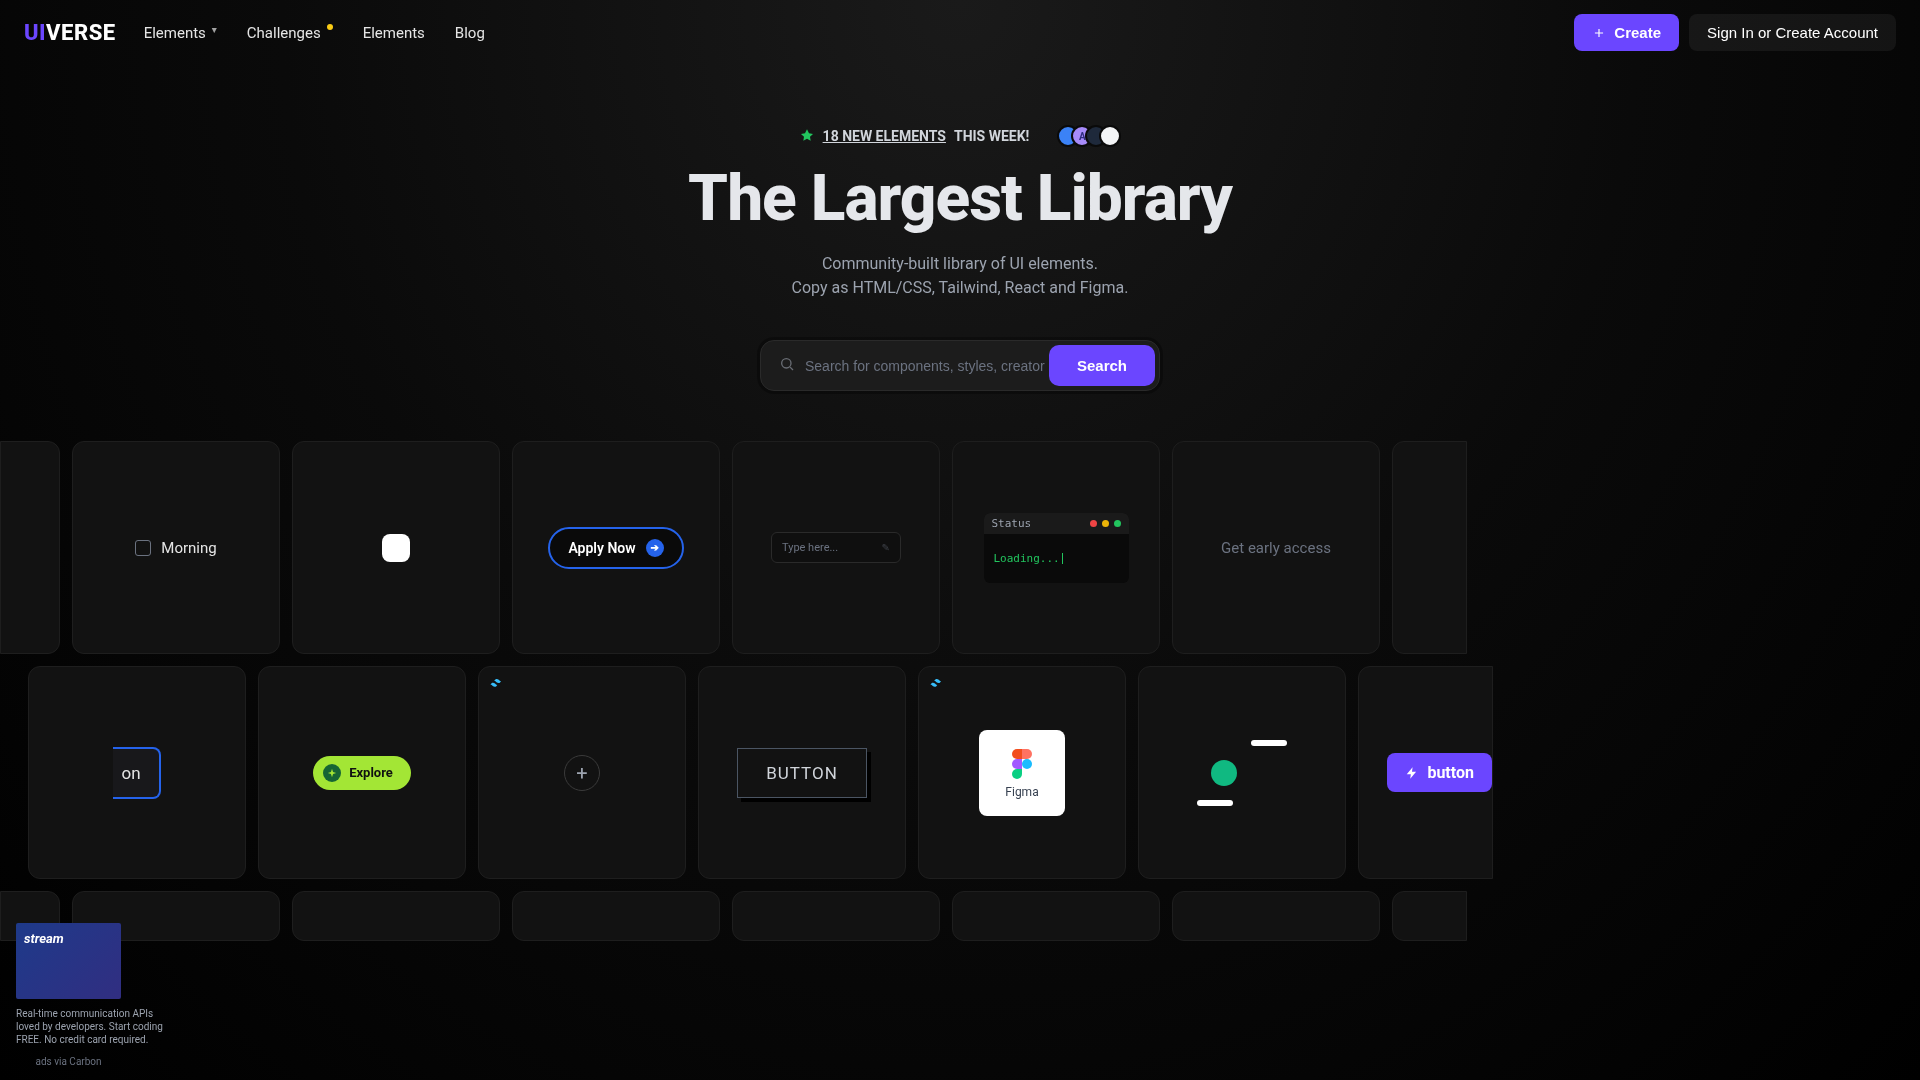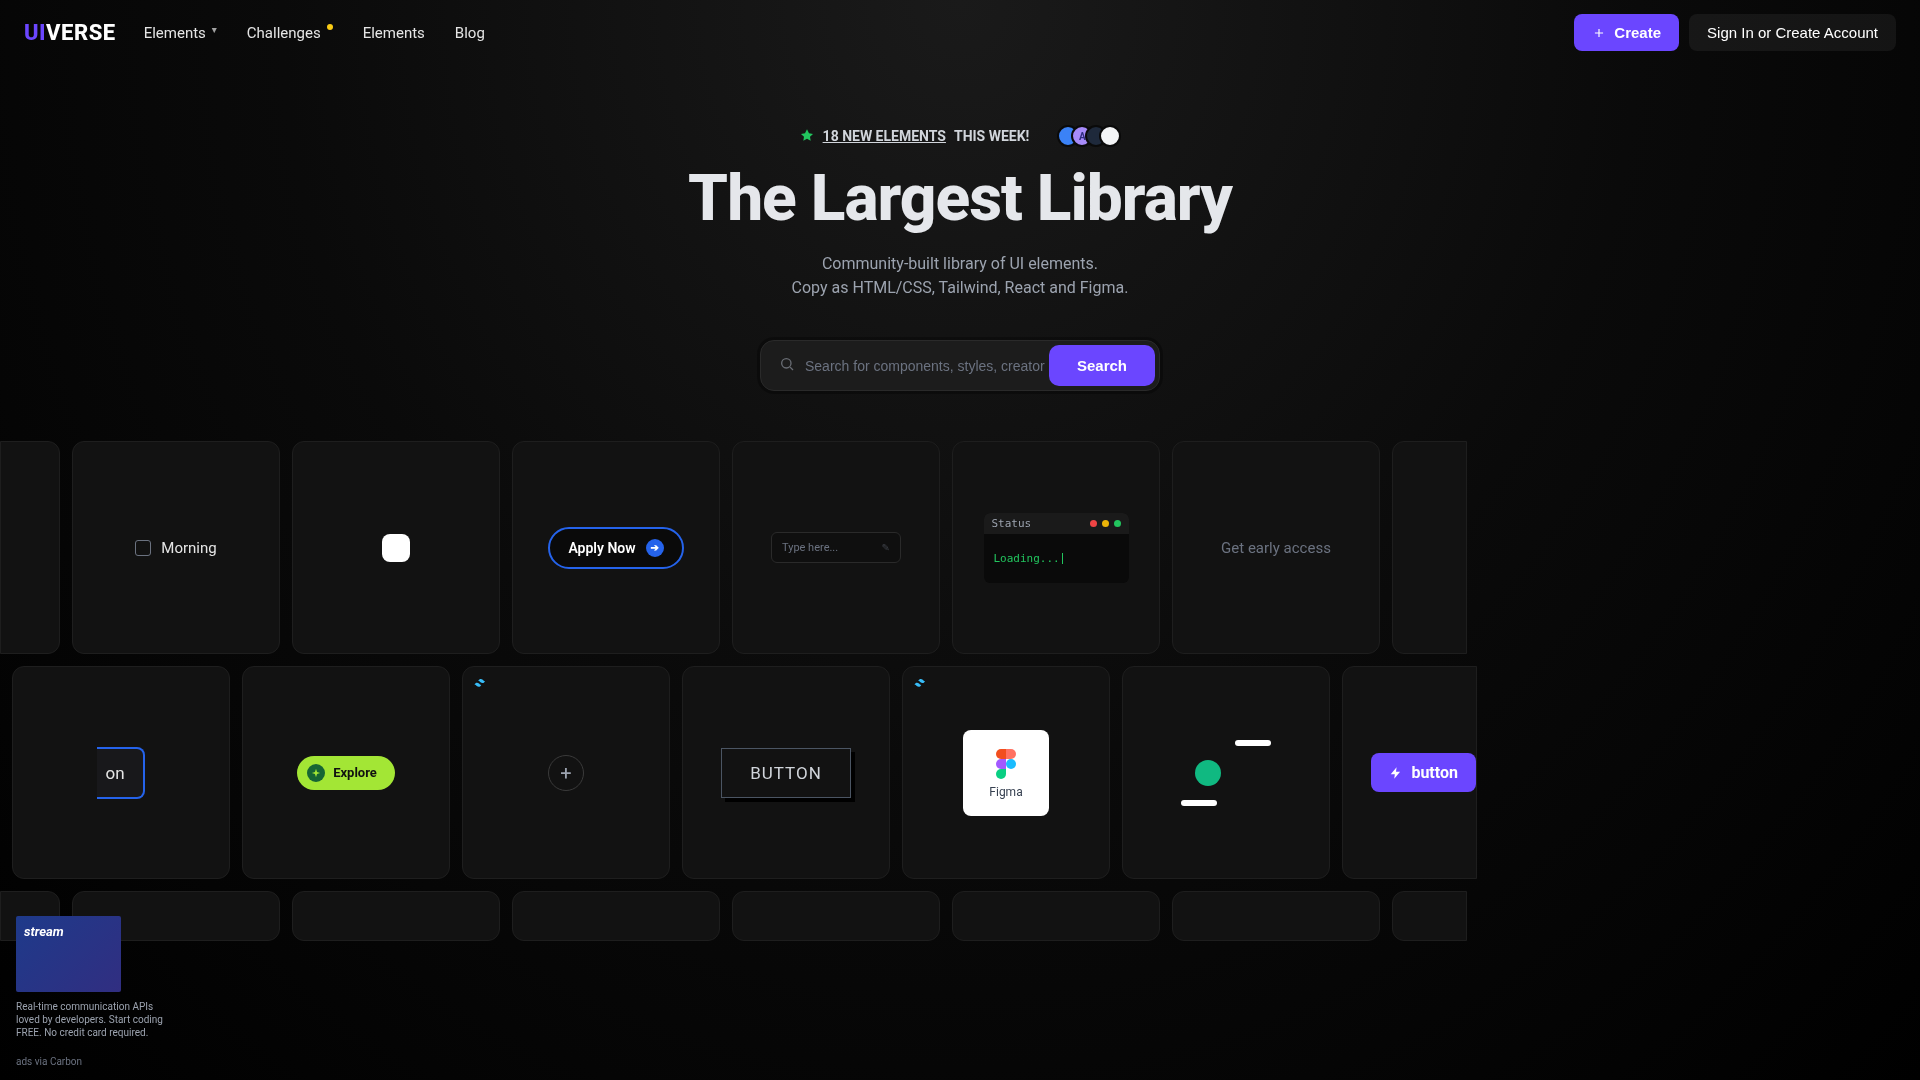--- a/index.html
+++ b/index.html
@@ -113,21 +113,21 @@
 }
 .search-input::placeholder { color:#6b7280; }
 .btn-search {
   background:#6b46ff; color:#fff; border:none;
   font-weight:600; font-size:15px;
   border-radius:10px; padding:12px 28px; cursor:pointer;
 }
 
 
 .row { display:flex; gap:12px; margin-top:30px; padding:0; overflow:hidden; }
-.row2 { margin-top:12px; padding-left:12px; }
+.row2 { margin-top:12px; padding-left:28px; }
 .row3 { margin-top:12px; }
 .card {
   flex:0 0 208px; height:213px;
   background:#121212;
   border:1px solid #1e1e1e;
   border-radius:12px;
   display:flex; align-items:center; justify-content:center;
   position:relative;
 }
 .card.cut-left { flex:0 0 60px; border-top-left-radius:0; border-bottom-left-radius:0; }
@@ -210,21 +210,21 @@
   font-size:10px; color:#9ca3af; line-height:1.3;
 }
 .ad-img {
   width:105px; height:76px; background:linear-gradient(135deg,#1e3a8a,#312e81);
   border-radius:2px; margin-bottom:8px; position:relative; overflow:hidden;
 }
 .ad-img::after{
   content:"stream"; position:absolute; top:8px; left:8px; color:#fff;
   font-weight:700; font-size:13px; font-style:italic;
 }
-.ad-credit { margin-top:16px; color:#6b7280; text-align:left; width:105px;}
+.ad-credit { margin-top:9px; color:#6b7280; text-align:center; width:105px;}
 </style>
 </head>
 <body>
 
 <header class="header">
   <div class="logo">
     <span class="ui">UI</span><span class="verse">VERSE</span>
   </div>
   <nav class="nav">
     <div class="nav-item">

